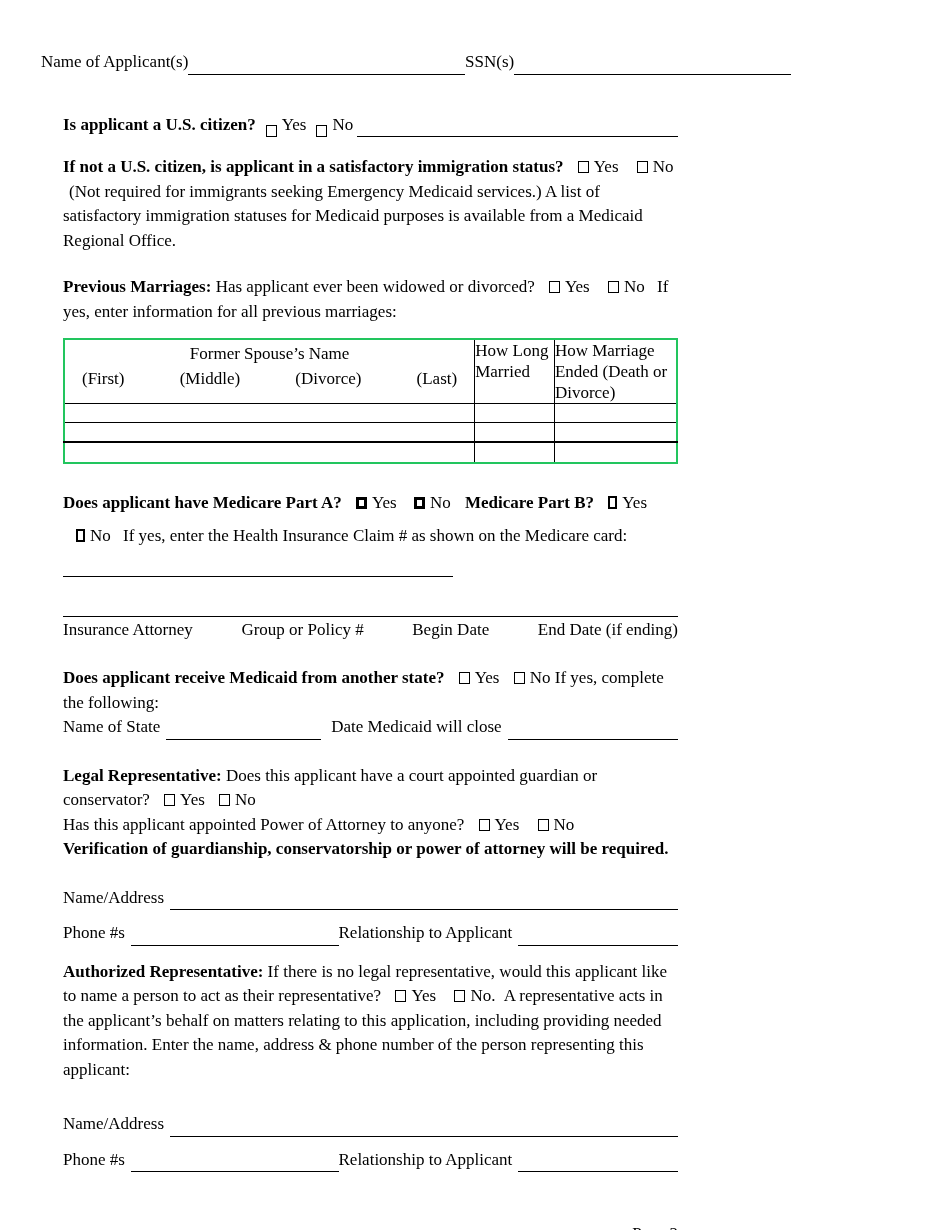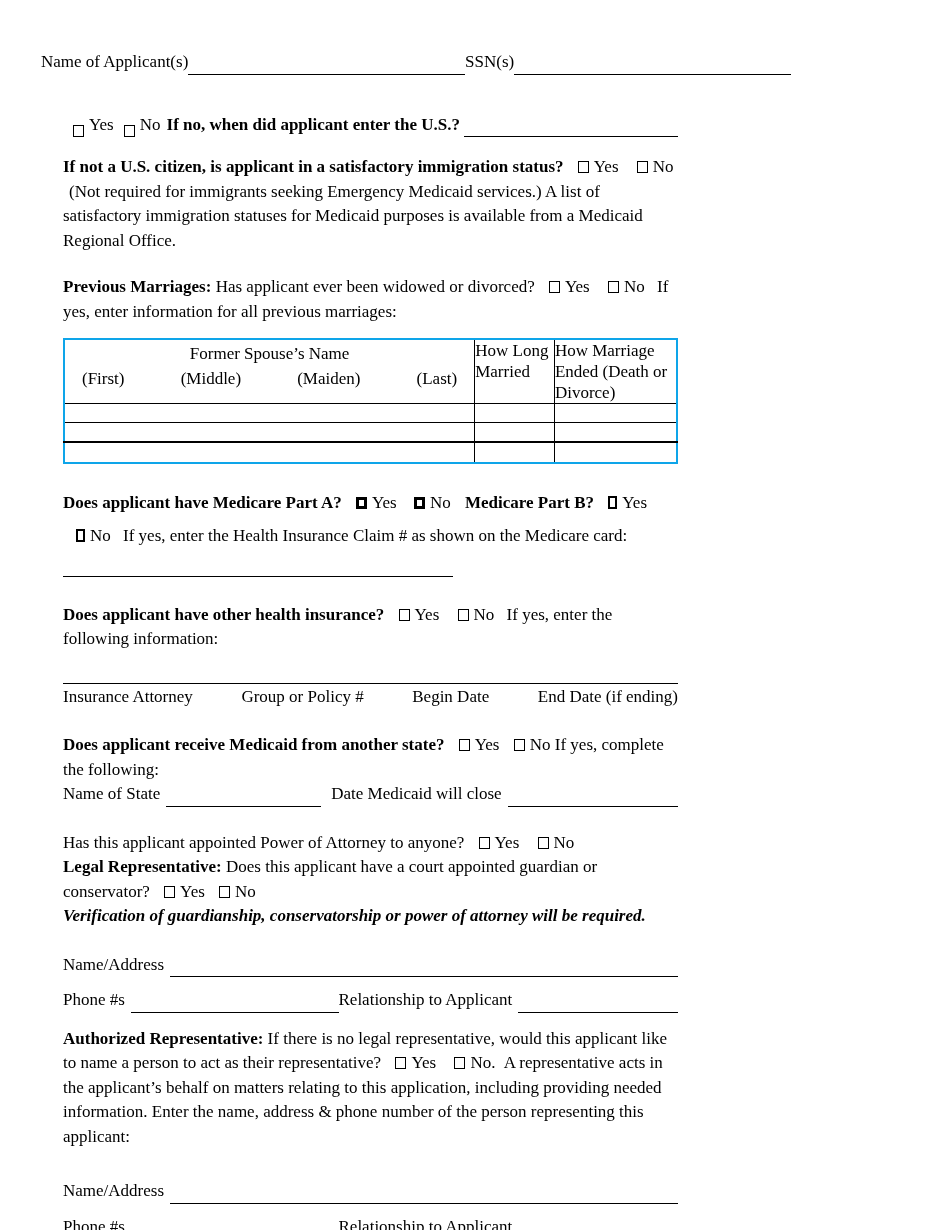--- a/index.html
+++ b/index.html
@@ -6,21 +6,21 @@
   html, body { margin: 0; padding: 0; background: #ffffff; }
   body {
     width: 950px; height: 1230px;
     font-family: "Liberation Serif", "DejaVu Serif", serif;
     font-size: 17px; line-height: 24.5px; color: #000;
     overflow: hidden;
   }
   .page { width: 755px; height: 1230px; padding: 50px 77px 0 63px; }
 
   .b  { font-weight: bold; }
-  .bi { font-weight: bold; font-style: italic; }
+  .bi { font-weight: bold; }
 
   
   .cb { display: inline-block; width: 11px; height: 12px;
         border: 1.7px solid #000; vertical-align: -1px; margin: 0 5px 0 10px; }
   .cb.thick { border-width: 3px; width: 11px; height: 12px; }
   .cb.med   { border-width: 2.2px; width: 9px; height: 13px; }
 
   
   .frow { display: flex; align-items: flex-end; }
   .frow .lbl { white-space: nowrap; }
@@ -31,21 +31,21 @@
   .header-row { width: 750px; margin-left: -22px; }
 
   .citizen-line { margin-top: 38px; }
   .citizen-line .lbl { line-height: 24.5px; }
 
   .para { margin: 0; }
   .immigration-para    { margin-top: 18px; }
   .prev-marriages-para { margin-top: 22px; }
 
   table.marriage { width: 100%; border-collapse: collapse; margin-top: 14px;
-                   border: 2px solid #0ea5e9; }
+                   border: 2px solid #22c55e; }
   table.marriage td { border: 1px solid #000; padding: 0; vertical-align: top; }
   td.c1 { width: 67%; } td.c2 { width: 13%; padding: 2px 6px; }
   td.c3 { width: 20%; padding: 2px 6px; }
   .spouse-main { text-align: center; padding-top: 2px; }
   .subrow { display: flex; justify-content: space-between; padding: 0 17px 6px 17px; }
   tr.empty td { height: 19px; }
   tr.empty.last td { border-top: 2.5px solid #000; height: 21px; }
   td.hcell { line-height: 21px; }
 
   .medicare-para { margin-top: 22px; line-height: 33px; }
@@ -76,25 +76,25 @@
 <div class="page">
 
   <div class="frow header-row">
     <span class="lbl">Name of Applicant(s)</span>
     <span class="fill"></span>
     <span class="lbl">SSN(s)</span>
     <span class="fill"></span>
   </div>
 
   <div class="frow citizen-line">
+    <span class="lbl b">Is applicant a U.S. citizen?</span>
     <span class="cb"></span>
     <span class="lbl">Yes</span>
     <span class="cb"></span>
     <span class="lbl">No</span>
-    <span class="lbl b" style="margin-left:6px">If no, when did applicant enter the U.S.?</span>
     <span class="fill" style="margin-left:4px"></span>
   </div>
 
   <p class="para immigration-para">
     <span class="b">If not a U.S. citizen, is applicant in a satisfactory immigration status?</span>
     <span class="cb"></span><span>Yes</span>
     <span class="cb" style="margin-left:14px"></span><span>No</span>
     <span style="margin-left:6px">(Not required for immigrants seeking Emergency Medicaid services.)  A list of satisfactory immigration statuses for Medicaid purposes is available from a Medicaid Regional Office.</span>
   </p>
 
@@ -107,21 +107,21 @@
   </p>
 
   <table class="marriage">
     <tbody>
       <tr>
         <td class="c1">
           <div class="spouse-main">Former Spouse’s Name</div>
           <div class="subrow">
             <span>(First)</span>
             <span>(Middle)</span>
-            <span>(Maiden)</span>
+            <span>(Divorce)</span>
             <span>(Last)</span>
           </div>
         </td>
         <td class="c2 hcell">How Long Married</td>
         <td class="c3 hcell">How Marriage Ended (Death or Divorce)</td>
       </tr>
       <tr class="empty">
         <td></td>
         <td></td>
         <td></td>
@@ -143,26 +143,20 @@
     <span class="b">Does applicant have Medicare Part A?</span>
     <span class="cb thick"></span><span>Yes</span>
     <span class="cb thick" style="margin-left:13px"></span><span>No</span>
     <span class="b" style="margin-left:10px">Medicare Part B?</span>
     <span class="cb med"></span><span>Yes</span>
     <span class="cb med" style="margin-left:13px"></span><span>No</span>
     <span style="margin-left:8px">If yes, enter the Health Insurance Claim # as shown on the Medicare card:</span>
     <span class="ifill medicare-fill"></span>
   </p>
 
-  <p class="para other-ins-line">
-    <span class="b">Does applicant have other health insurance?</span>
-    <span class="cb"></span><span>Yes</span>
-    <span class="cb" style="margin-left:14px"></span><span>No</span>
-    <span style="margin-left:8px">If yes, enter the following information:</span>
-  </p>
 
   <div class="ins-underline"></div>
   <div class="ins-labels">
     <span>Insurance Attorney</span>
     <span>Group or Policy #</span>
     <span>Begin Date</span>
     <span>End Date (if ending)</span>
   </div>
 
   <div class="medicaid-state">
@@ -175,29 +169,29 @@
     <div class="frow">
       <span class="lbl">Name of State</span>
       <span class="fill state-fill" style="margin-left:6px"></span>
       <span class="lbl close-lbl">Date Medicaid will close</span>
       <span class="fill" style="margin-left:6px"></span>
     </div>
   </div>
 
   <div class="legal-rep">
     <p class="para">
-      <span>Has this applicant appointed Power of Attorney to anyone?</span>
-      <span class="cb"></span><span>Yes</span>
-      <span class="cb" style="margin-left:14px"></span><span>No</span>
-    </p>
-    <p class="para">
       <span class="b">Legal Representative:</span>
       <span>Does this applicant have a court appointed guardian or conservator?</span>
       <span class="cb"></span><span>Yes</span>
       <span class="cb"></span><span>No</span>
+    </p>
+    <p class="para">
+      <span>Has this applicant appointed Power of Attorney to anyone?</span>
+      <span class="cb"></span><span>Yes</span>
+      <span class="cb" style="margin-left:14px"></span><span>No</span>
     </p>
     <p class="para bi">Verification of guardianship, conservatorship or power of attorney will be required.</p>
   </div>
 
   <div class="frow na-row">
     <span class="lbl">Name/Address</span>
     <span class="fill" style="margin-left:6px"></span>
   </div>
   <div class="frow ph-row">
     <span class="lbl">Phone #s</span>

